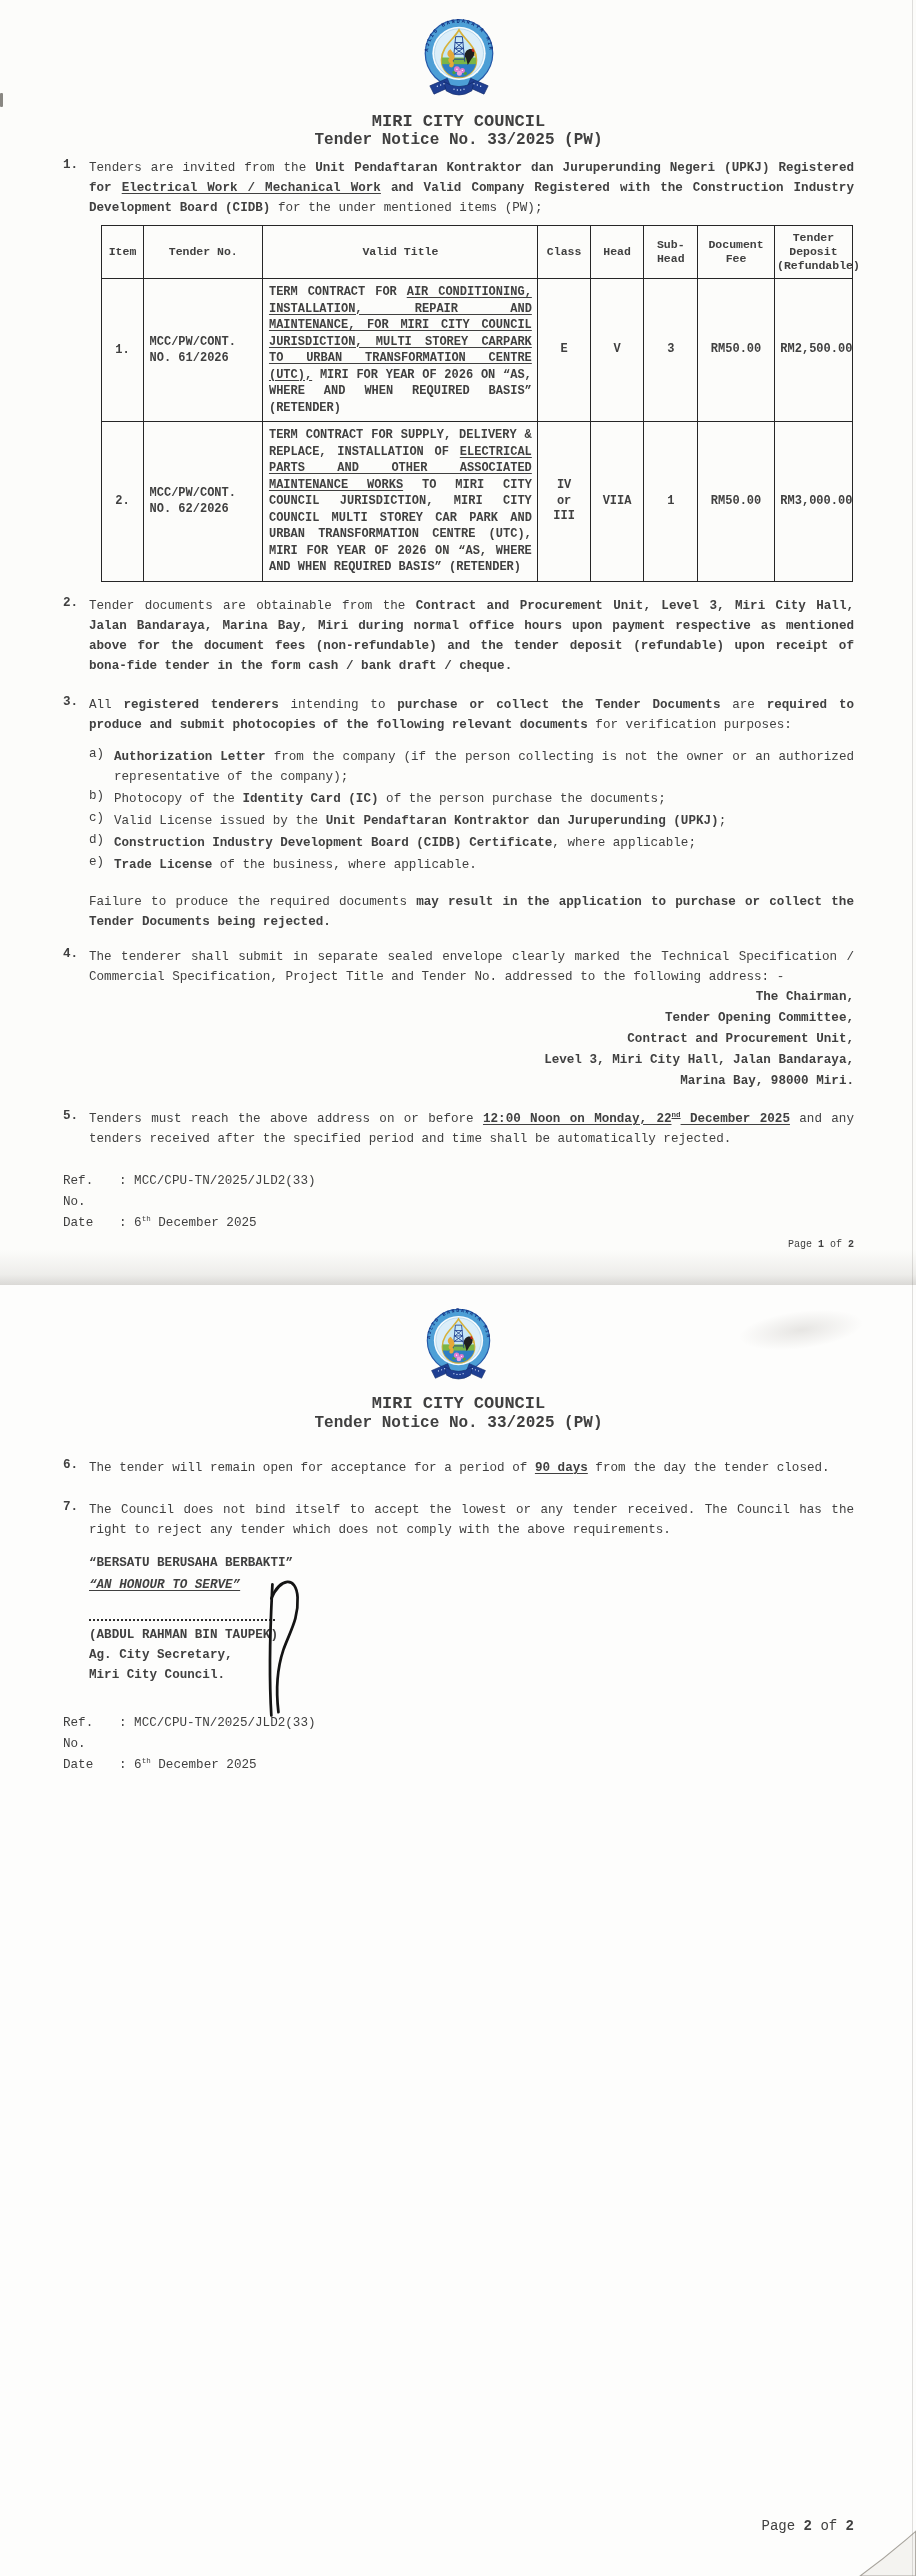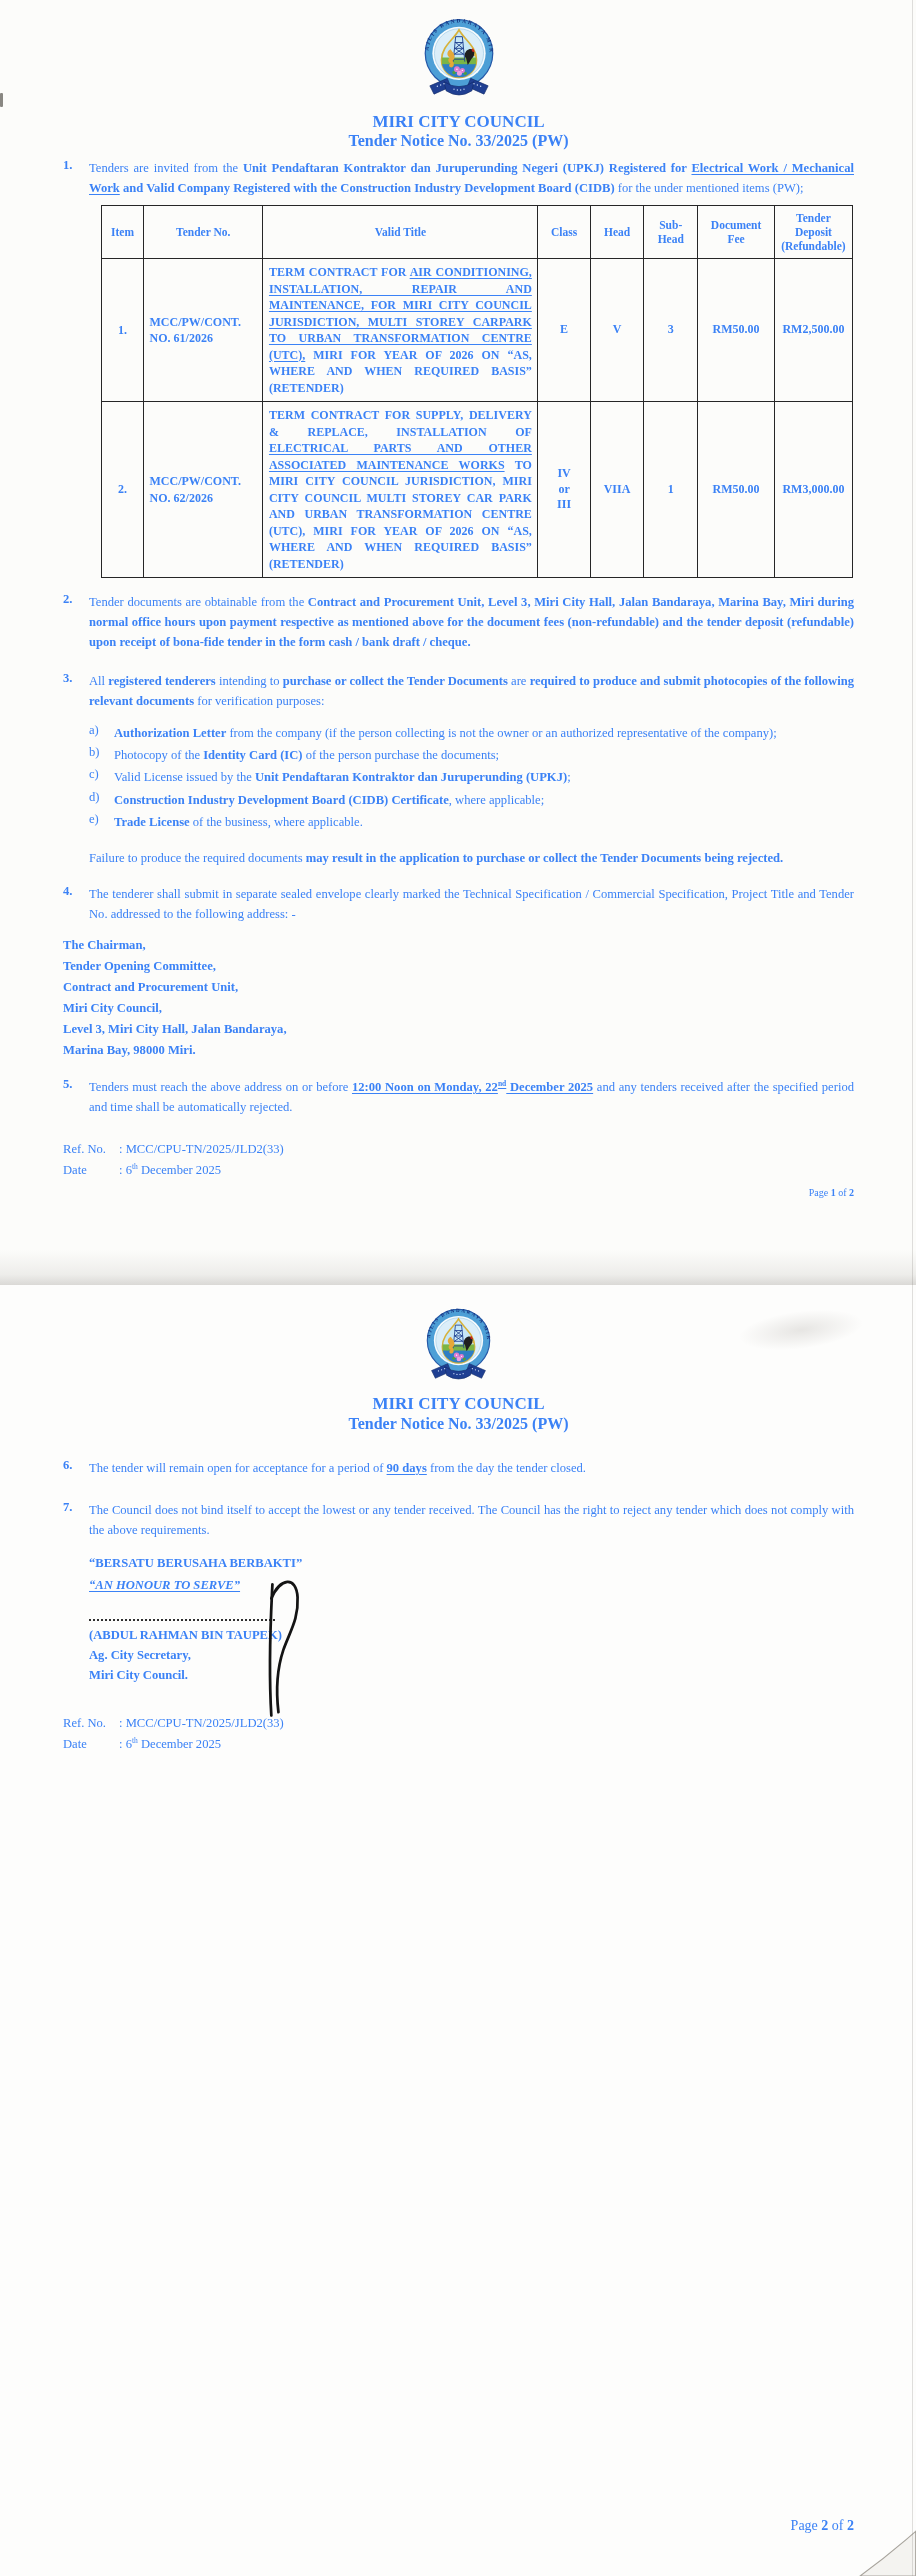--- a/index.html
+++ b/index.html
@@ -1,17 +1,17 @@
 <!DOCTYPE html>
 <html style="font-size:8.8px"><head>
 <meta charset="utf-8">
 <style>
   html,body{margin:0;padding:0;background:#eceae6;}
   .scan{position:relative;width:916px;height:2576px;background:#fcfcfa;overflow:hidden;
-        font-family:Liberation Serif, serif;color:#3b82f6;font-size:12.6px;}
+        font-family:Liberation Mono, monospace;color:#404040;font-size:12.6px;}
   .sheet{position:absolute;left:0;width:916px;}
   .sheet1{top:0;height:1285px;background:#fcfcfa;}
   .sheet1 .shadow{position:absolute;left:0;bottom:0;width:100%;height:35px;
         background:linear-gradient(to bottom,rgba(110,105,98,0) 0%,rgba(110,105,98,.10) 70%,rgba(110,105,98,.24) 100%);}
   .sheet2{top:1285px;height:1291px;background:#fdfdfc;}
   .edge-line{position:absolute;top:0;right:2.7px;width:1.1px;height:100%;background:rgba(120,116,110,.22);}
   .nick{position:absolute;left:0;top:93px;width:2.7px;height:14.3px;background:#6b6964;border-radius:1.1px;opacity:.8;}
   .smudge2{position:absolute;top:26px;right:52px;width:126px;height:38px;transform:rotate(-7deg);
         background:radial-gradient(ellipse at center,rgba(140,134,126,.20),rgba(140,134,126,0) 70%);}
   .curl{position:absolute;right:0;bottom:0;}
@@ -43,21 +43,21 @@
   .td-title .u{text-decoration-thickness:1.1px;text-underline-offset:1.6px;}
   .td-c{text-align:center;white-space:pre-line;line-height:15.4px;}
 
   .sublist{margin-top:12px;}
   .sub{display:flex;padding-left:26px;margin-top:2.2px;}
   .sub .lnum{width:25px;flex:none;}
   .sub .ltext{flex:1;line-height:20px;text-align:justify;}
 
   .failure{margin-top:16.5px;padding-left:26px;line-height:20px;text-align:justify;}
 
-  .address{margin-top:11px;text-align:left;font-weight:bold;line-height:21px;}
+  .address{margin-top:0;text-align:right;font-weight:bold;line-height:21px;}
 
   .refblk{margin-top:22px;line-height:21px;}
   .ref-row{display:flex;}
   .ref-label{width:56px;flex:none;}
 
   .pgfoot{margin-top:5.5px;text-align:right;font-size:10px;}
   .pgfoot2{position:absolute;top:1233px;right:62px;font-size:14px;}
 
   .mt46{margin-top:25px;} .mt40{margin-top:22px;} .mt34{margin-top:18.7px;}
   .mt30{margin-top:16.5px;} .mt28{margin-top:15.4px;} .mt26{margin-top:14.3px;} .mt14{margin-top:7.7px;}
@@ -233,21 +233,20 @@
 
       <div class="para mt28">
         <div class="num">4.</div>
         <div class="ptext"><span>The tenderer shall submit in separate sealed envelope clearly marked the Technical Specification / Commercial Specification, Project Title and Tender No. addressed to the following address: -</span></div>
       </div>
 
       <div class="address">
         <div>The Chairman,</div>
         <div>Tender Opening Committee,</div>
         <div>Contract and Procurement Unit,</div>
-        <div>Miri City Council,</div>
         <div>Level 3, Miri City Hall, Jalan Bandaraya,</div>
         <div>Marina Bay, 98000 Miri.</div>
       </div>
 
       <div class="para mt30">
         <div class="num">5.</div>
         <div class="ptext"><span>Tenders must reach the above address on or before </span><span class="b u">12:00 Noon on Monday, 22</span><sup class="b u">nd</sup><span class="b u"> December 2025</span><span> and any tenders received after the specified period and time shall be automatically rejected.</span></div>
       </div>
 
       <div class="refblk">

